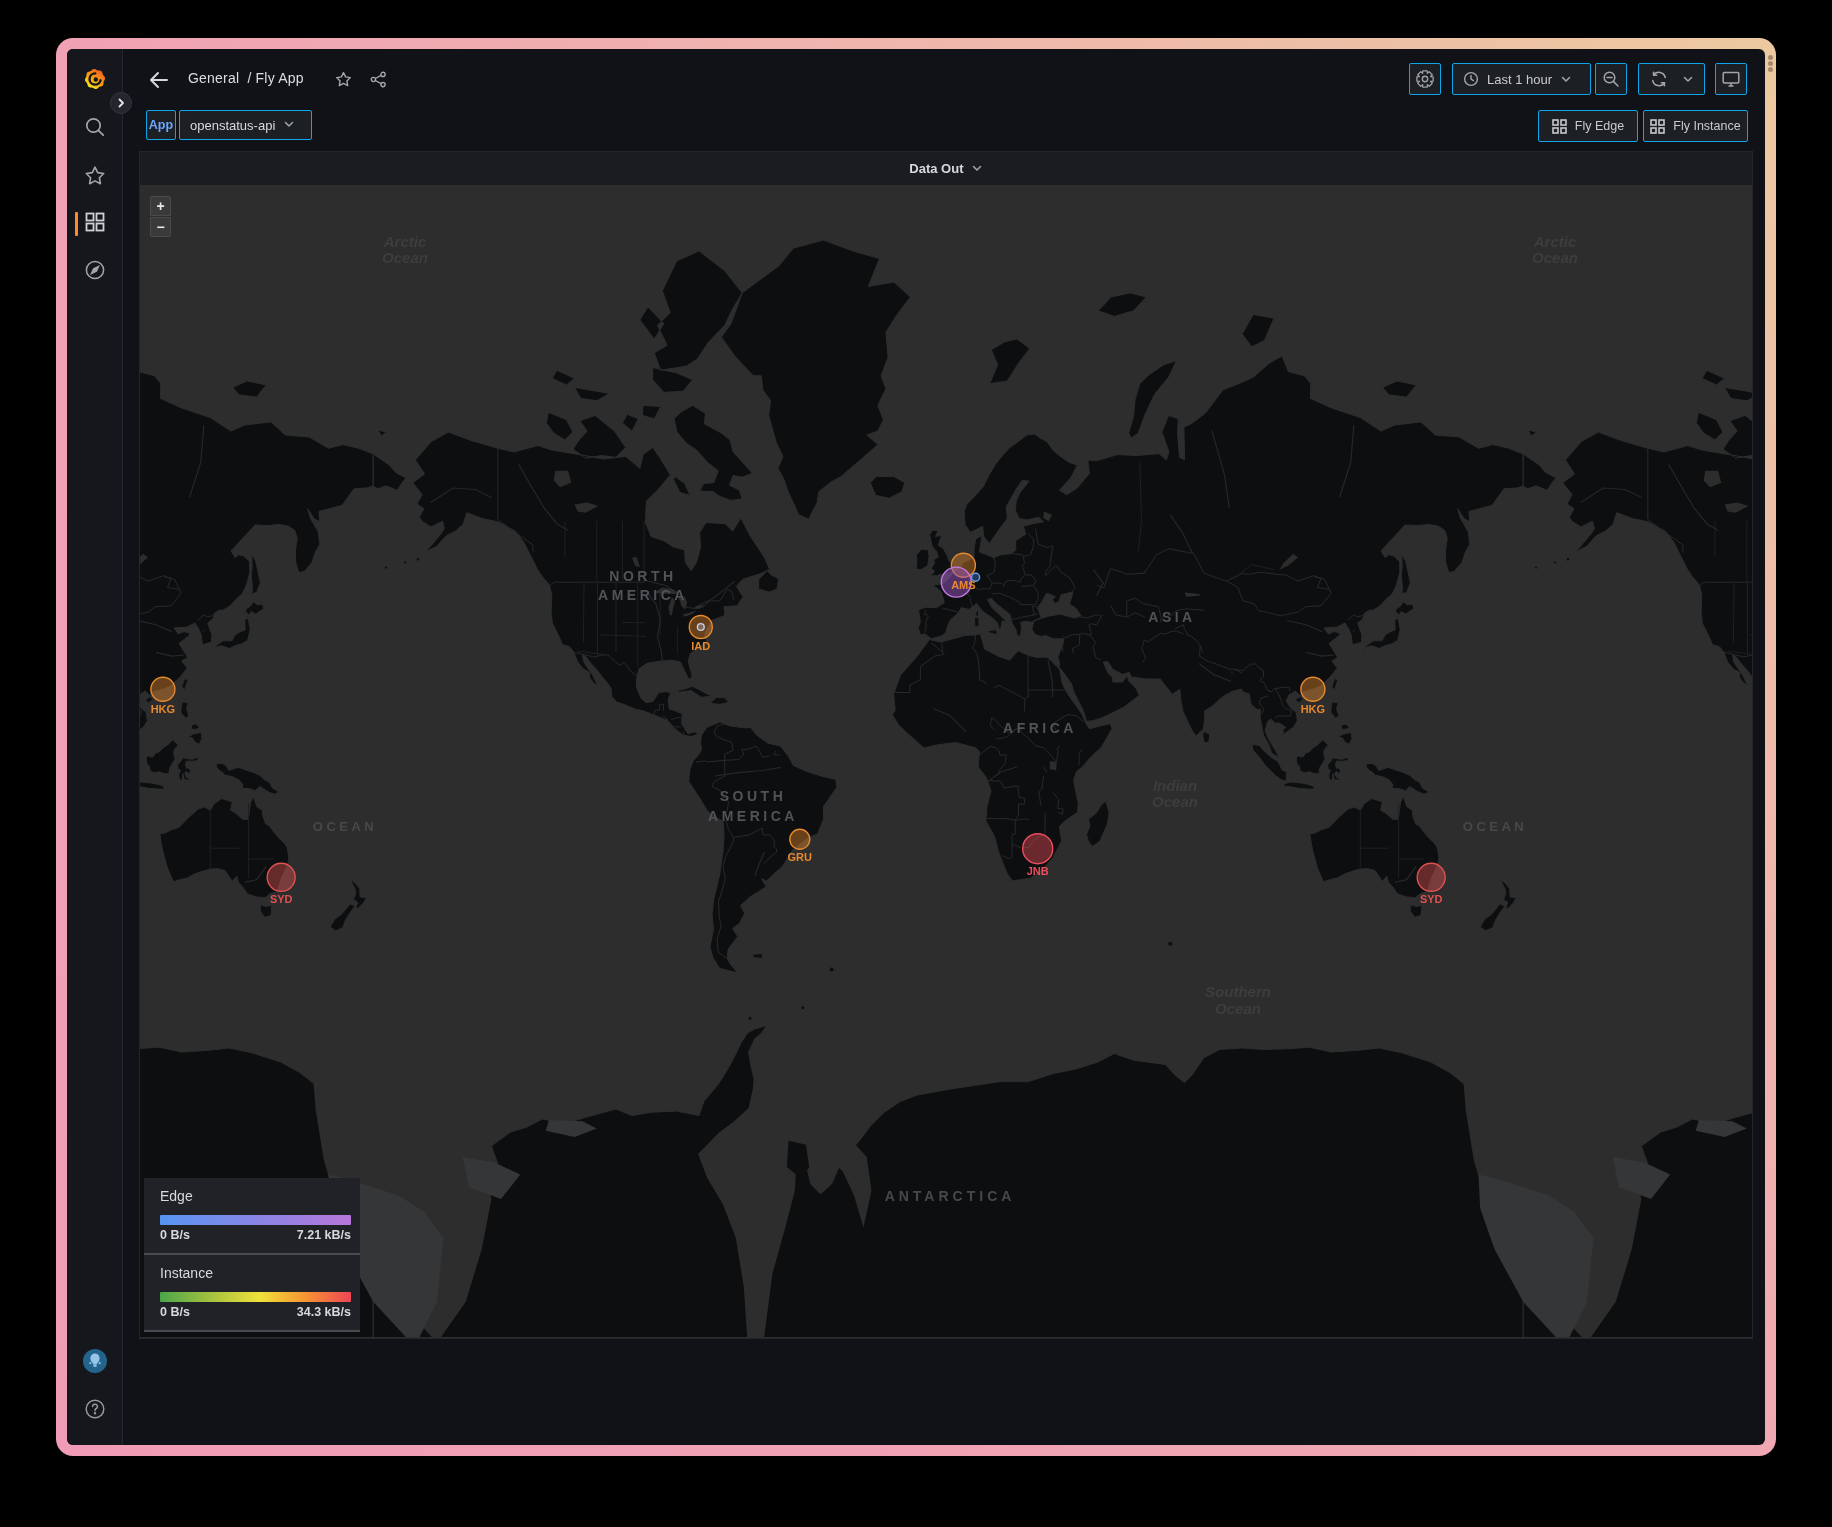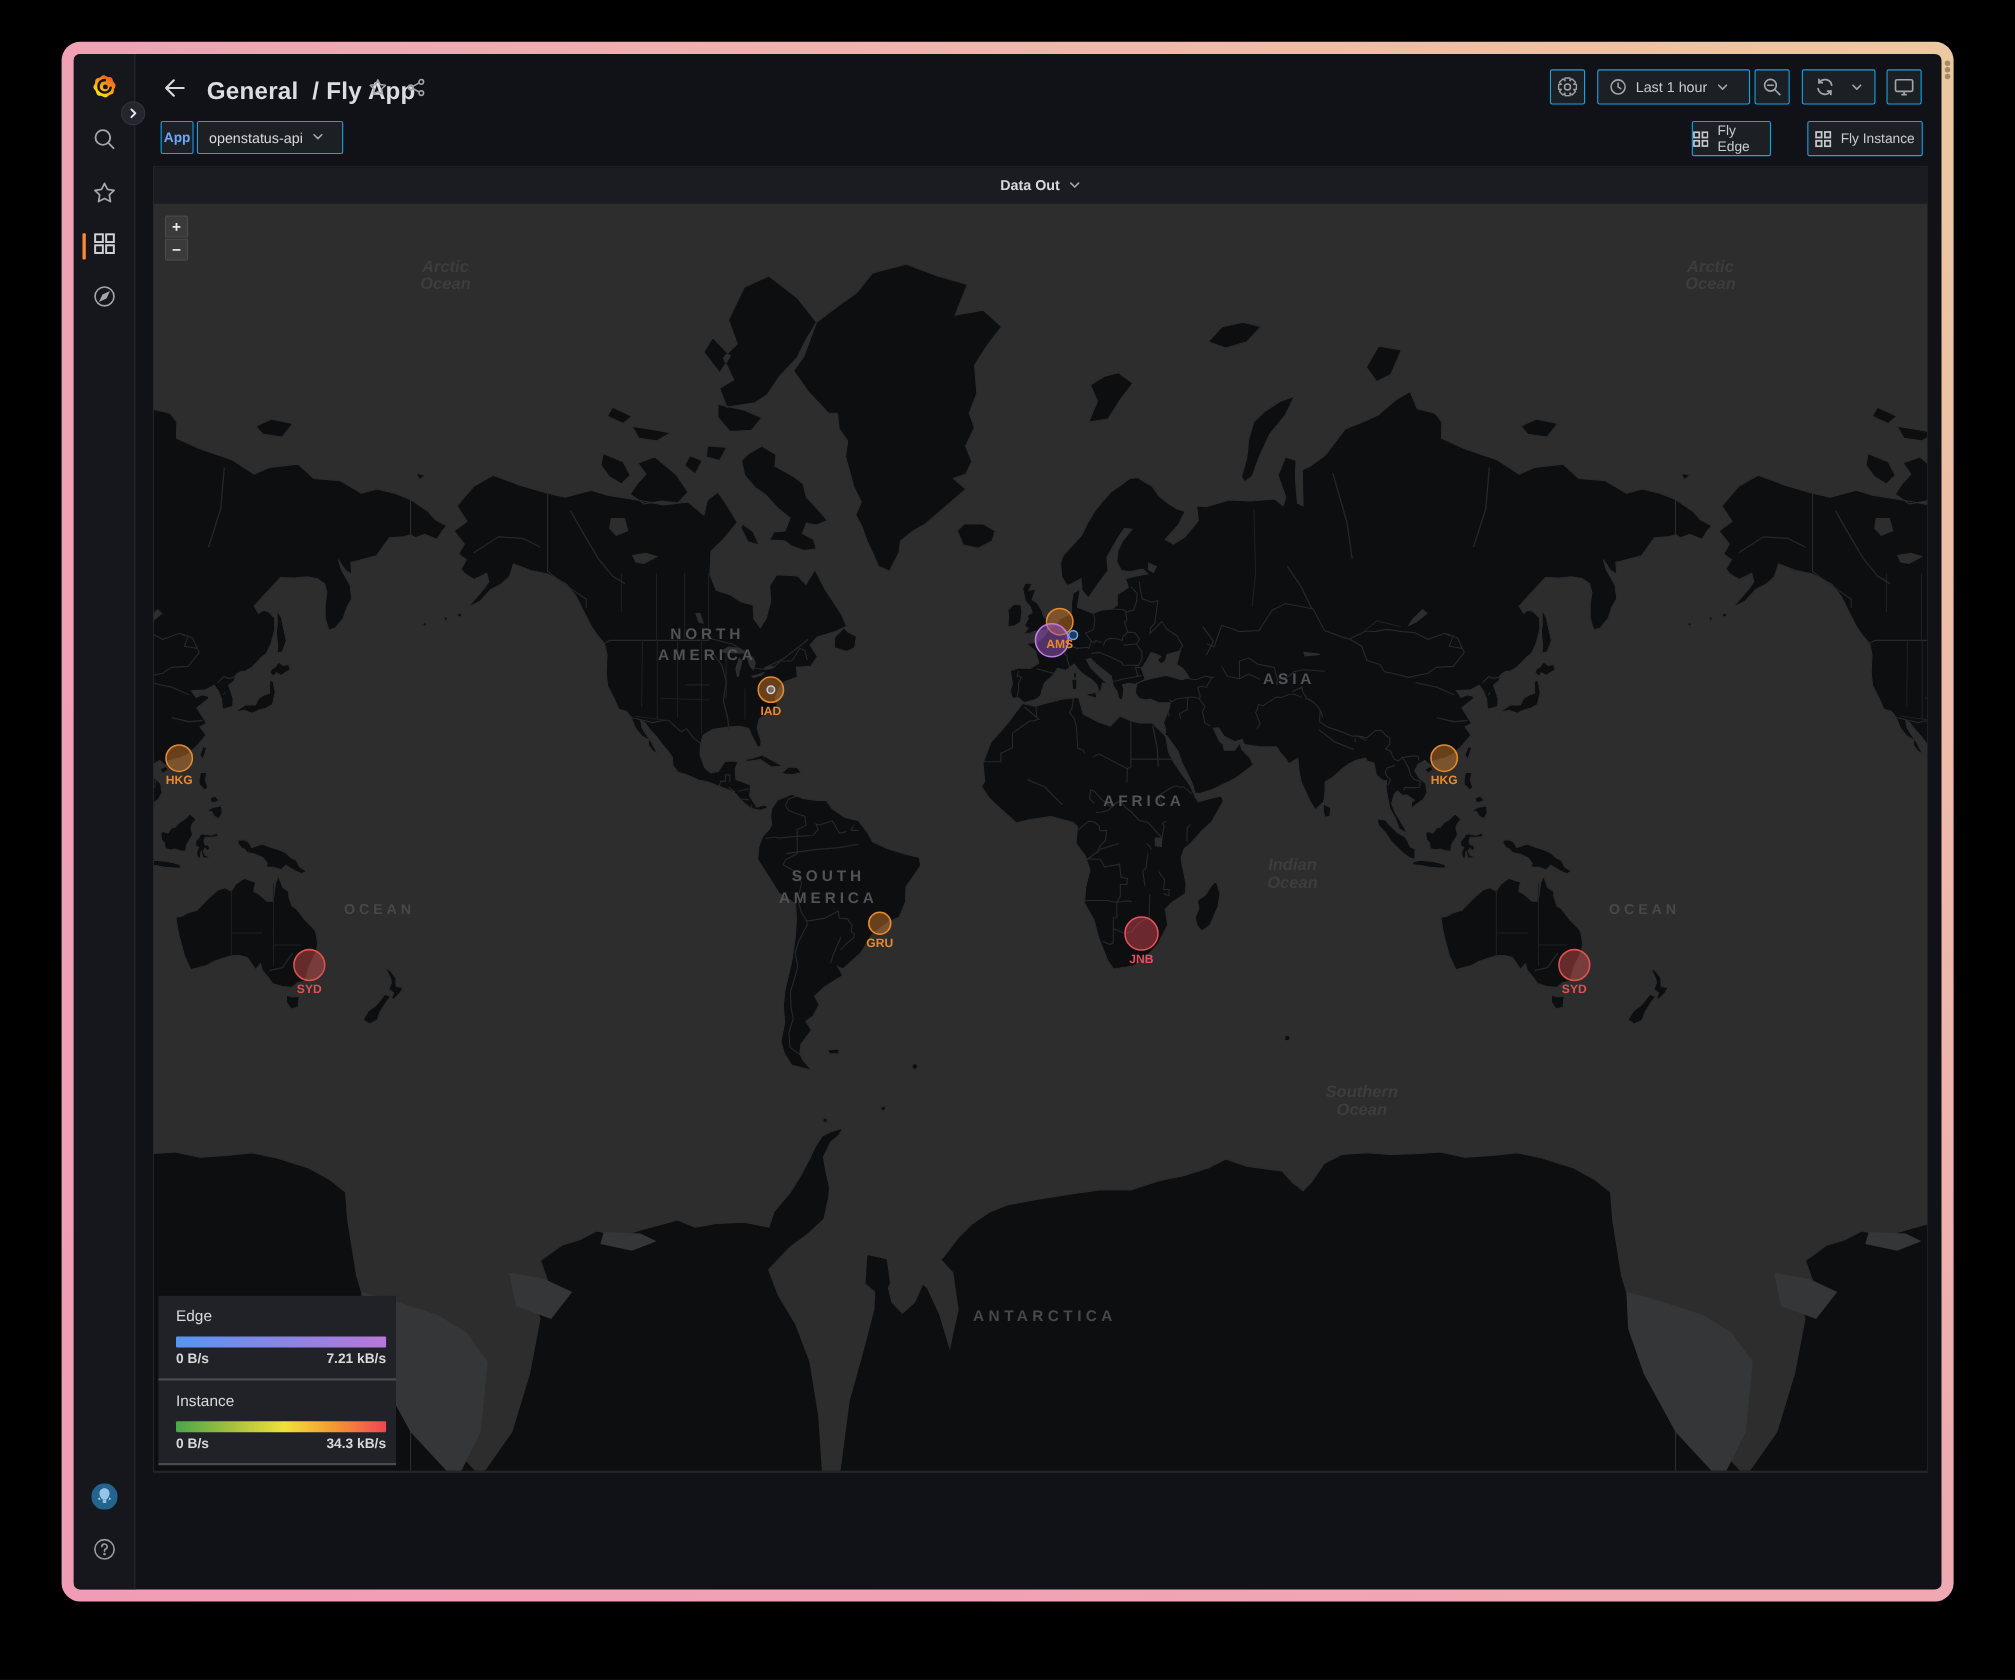--- a/index.html
+++ b/index.html
@@ -4,21 +4,21 @@
 body { width:1832px; height:1527px; background:#000; font-family:"Liberation Sans",sans-serif; position:relative; overflow:hidden; }
 .win { position:absolute; left:56px; top:38px; width:1720px; height:1418px; border-radius:17px;
   background:radial-gradient(circle at 100% 0%, #ecc9a0 0%, #efb6ad 40%, #f0a2b4 75%, #f09cb6 100%); }
 .app { position:absolute; left:11px; top:11px; right:11px; bottom:11px; border-radius:6px; background:#111217; overflow:hidden; }
 .sb { position:absolute; left:0; top:0; bottom:0; width:56px; background:#16171d; border-right:1px solid #26272e; }
 .sb .ic { position:absolute; left:50%; transform:translate(-50%,-50%); }
 .abar { position:absolute; left:7.5px; width:3px; height:24px; background:#ff8833; border-radius:1px; top:163px; }
 .toggle { position:absolute; left:43px; top:43px; width:22px; height:22px; border-radius:50%; background:#24262d; border:1px solid #33353c; z-index:5; display:flex; align-items:center; justify-content:center; }
 .btn { position:absolute; height:32px; background:#1c1f24; border:1px solid #0ea5e9; border-radius:2px; display:flex; align-items:center; justify-content:center; color:#c9cacd; font-size:12.5px; font-weight:500; }
 .row2btn { top:61px; }
-.title { position:absolute; left:121px; top:21px; font-size:22px; color:#dcdde0; font-weight:700; letter-spacing:0.2px; white-space:nowrap; }
+.title { position:absolute; left:121px; top:21px; font-size:14px; color:#dcdde0; font-weight:400; letter-spacing:0.2px; white-space:nowrap; }
 .panel { position:absolute; left:72px; top:102px; width:1614px; height:1188px; background:#000000; border:1px solid #25262b; }
 .phead { position:absolute; left:0; top:0; right:0; height:33px; background:#1a1c22; display:flex; align-items:center; justify-content:center; color:#d8d9da; font-size:13px; font-weight:700; }
 .pmap { position:absolute; left:0; top:33px; width:1612px; height:1153px; background:#2d2d2d; overflow:hidden; }
 .zbtn { position:absolute; left:10px; width:21px; height:20px; background:#3a3a3a; color:#e8e8e8; font-size:14px; font-weight:700; text-align:center; line-height:19px; border:1px solid #4a4a4a; }
 .legend { position:absolute; left:4px; top:993px; width:216px; background:#202227; z-index:4; border-bottom:2px solid #4a4b50; }
 .legend .sec { padding:10px 9px 11px 16px; }
 .legend .sec+.sec { border-top:2px solid #4a4b50; }
 .legend h4 { color:#d8d9da; font-size:14px; font-weight:400; margin-bottom:11px; }
 .lbar { height:10px; border-radius:1px; }
 .lrow { display:flex; justify-content:space-between; color:#d8d9da; font-size:12.5px; font-weight:700; margin-top:3px; }
@@ -143,21 +143,21 @@
           <g fill="none" stroke="#a3a5aa" stroke-width="1.5">
             <rect x="2.2" y="3.5" width="15.6" height="10.5" rx="1.2"></rect>
             <path d="M7.5 17h5M10 14v3"></path>
           </g>
         </svg>
       </div>
   <div class="btn row2btn" style="left:79px;width:30px;height:30px;color:#6ca7ff;font-weight:700;font-size:12.5px">App</div>
   <div class="btn row2btn" style="left:112px;width:133px;height:30px;justify-content:flex-start;padding:0 10px;color:#d8d9da;font-size:13px">openstatus-api<span style="margin-left:8px"><svg width="12" height="12" viewBox="0 0 12 12" style="" xmlns="http://www.w3.org/2000/svg">
             <path d="M2.5 4.5L6 8l3.5-3.5" stroke="#a3a5aa" stroke-width="1.5" fill="none" stroke-linecap="round" stroke-linejoin="round"></path>
           </svg></span></div>
-  <div class="btn row2btn" style="left:1471px;width:72px">
+  <div class="btn row2btn" style="left:1471px;width:100px">
         <svg width="15" height="15" viewBox="0 0 15 15" style="" xmlns="http://www.w3.org/2000/svg">
           <g fill="none" stroke="#c7c8cc" stroke-width="1.6">
             <rect x="1" y="1" width="5" height="5"></rect>
             <rect x="9" y="1" width="5" height="5"></rect>
             <rect x="1" y="9" width="5" height="5"></rect>
             <rect x="9" y="9" width="5" height="5"></rect>
           </g>
         </svg>
         <span style="margin-left:8px">Fly Edge</span>
       </div>

